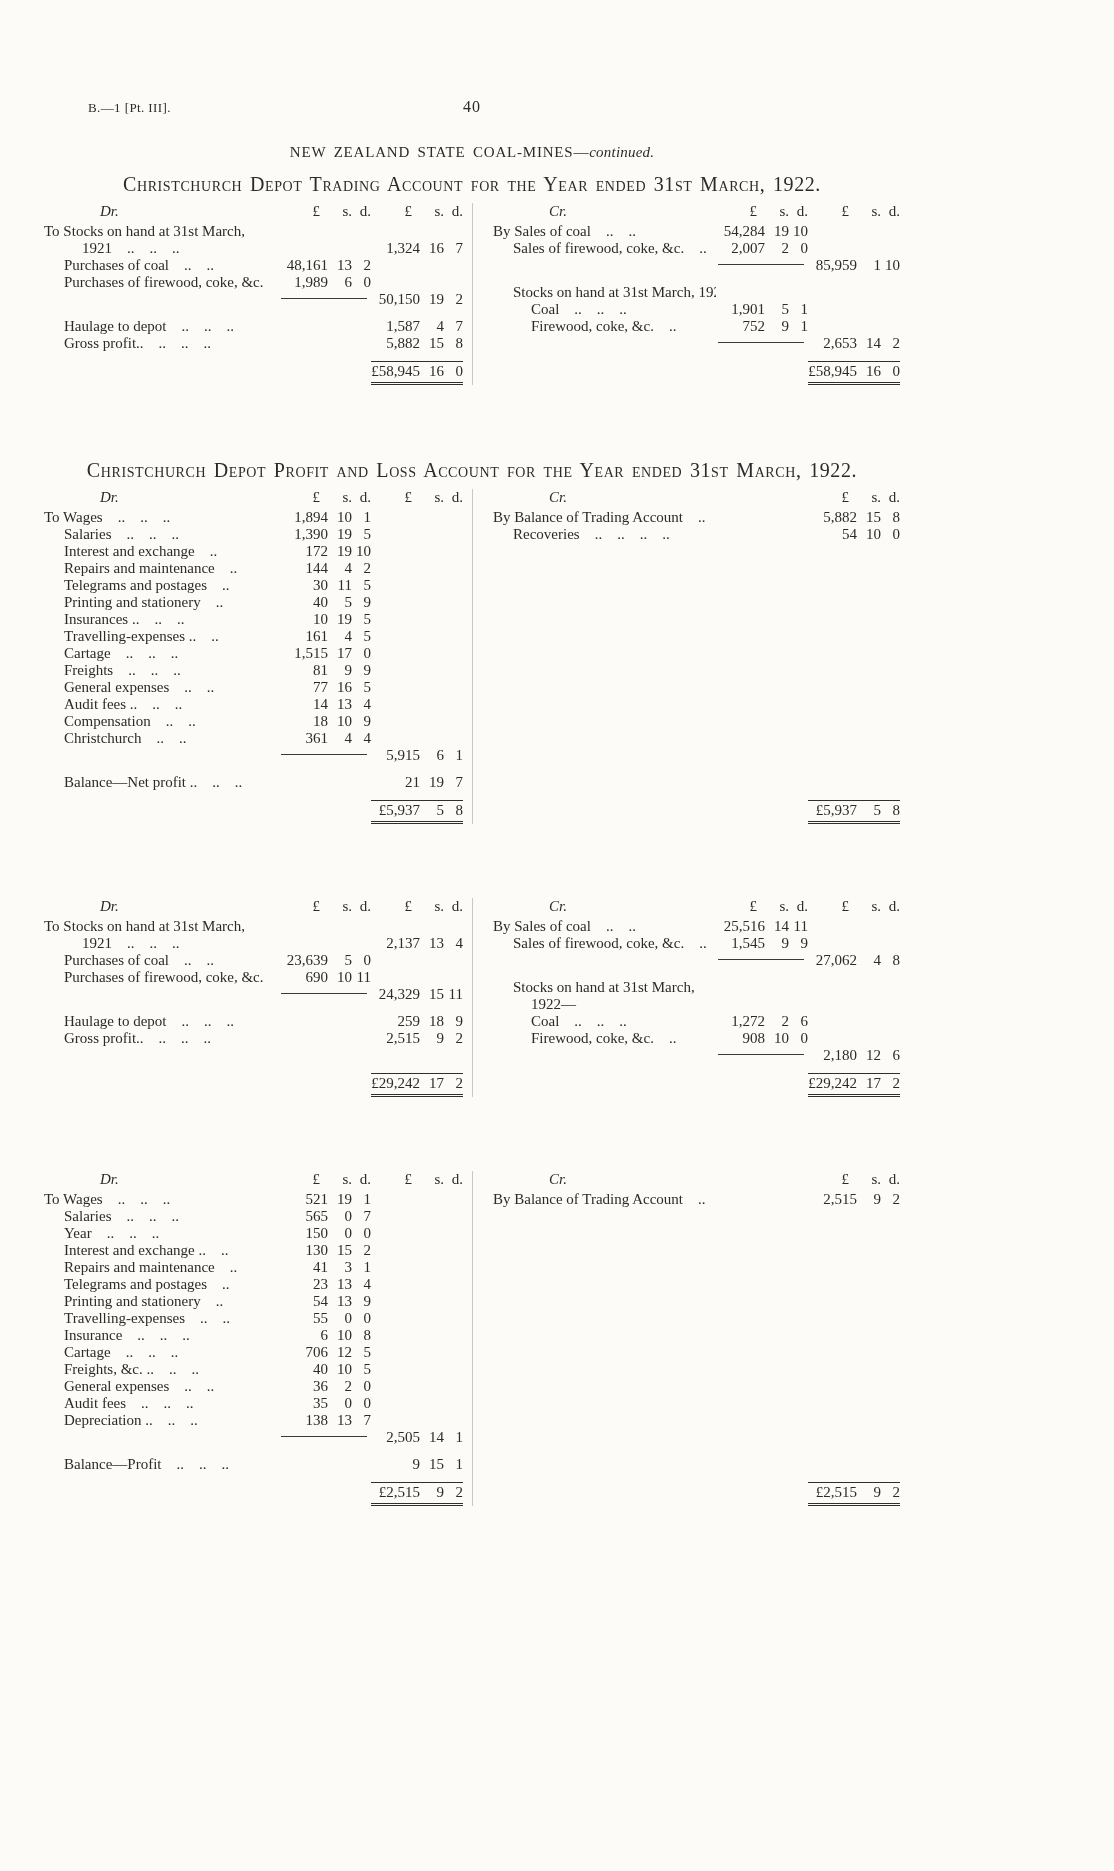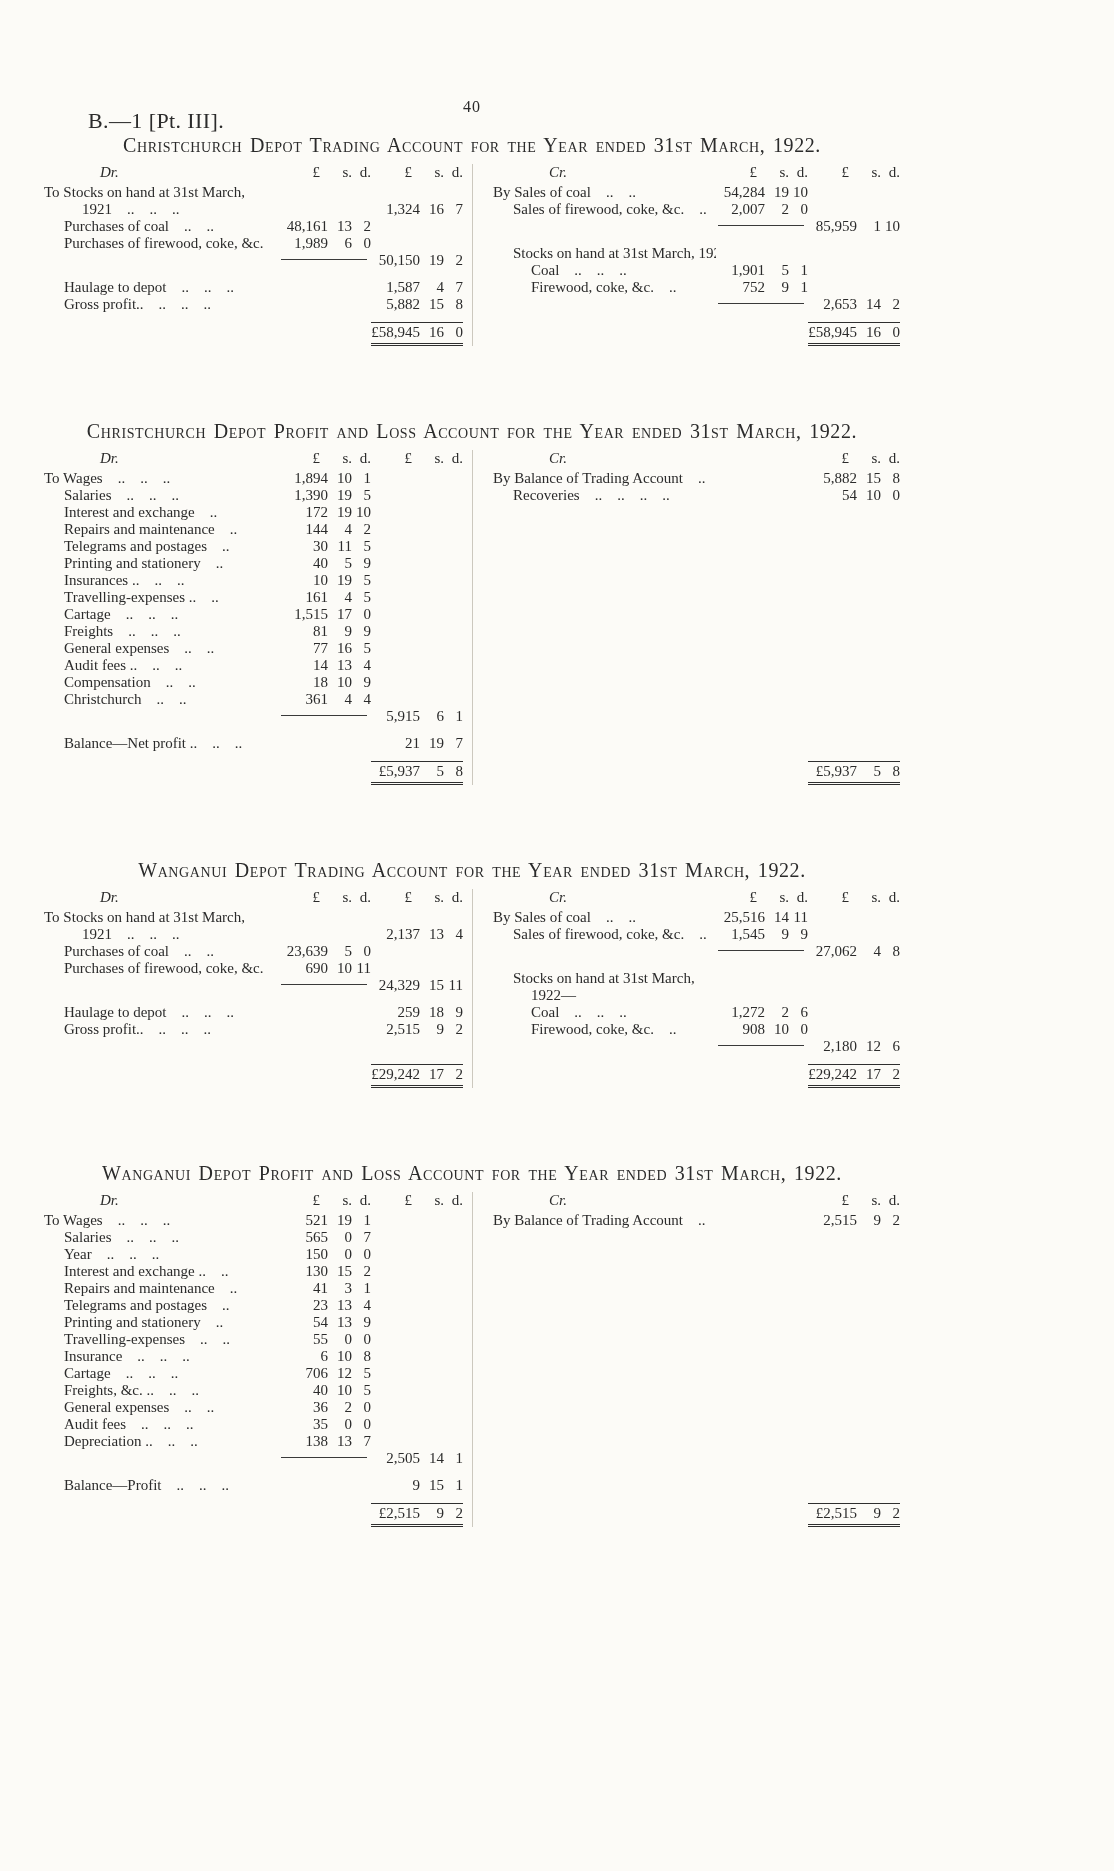--- a/index.html
+++ b/index.html
@@ -6,21 +6,21 @@
   html, body { margin: 0; padding: 0; }
   body {
     width: 1114px; height: 1871px; overflow: hidden;
     background: #fcfbf7;
     font-family: "Liberation Serif", "DejaVu Serif", serif;
     font-size: 15px; color: #2b2b2b;
   }
   .content { position: relative; width: 856px; margin-left: 44px; padding-top: 96px; }
 
   .header-row { position: relative; height: 26px; }
-  .doc-ref { position: absolute; left: 44px; top: 12px; font-size: 22px; letter-spacing: 0.4px; }
+  .doc-ref { position: absolute; left: 44px; top: 4px; font-size: 13px; letter-spacing: 0.4px; }
   .page-num { position: absolute; left: 0; right: 0; top: 2px; text-align: center; font-size: 16px; letter-spacing: 1px; }
 
   .main-title { margin-top: 22px; text-align: center; font-size: 15px; letter-spacing: 0.8px; word-spacing: 3px; }
   .main-title .ital { font-style: italic; letter-spacing: 0.2px; }
 
   .account { margin-top: 12px; }
   .account + .account { margin-top: 74px; }
   .account-title {
     margin: 0 0 7px 0; text-align: center; font-weight: 400;
     font-variant: small-caps; font-size: 20px; letter-spacing: 0.6px; word-spacing: 2px;
@@ -59,20 +59,23 @@
 </style>
 </head>
 <body>
 
 <div class="page">
   <div class="content">
     <div class="header-row">
       <span class="doc-ref">B.—1 [Pt. III].</span>
       <span class="page-num">40</span>
     </div>
+    <div class="main-title">
+      <span>NEW ZEALAND STATE COAL-MINES—</span><span class="ital">continued.</span>
+    </div>
     <div>
         <section class="account">
           <h2 class="account-title">Christchurch Depot Trading Account for the Year ended 31st March, 1922.</h2>
           <div class="ledger">
             <div class="side dr">
               <div class="row side-head">
                 <span class="label"><span class="drcr">Dr.</span></span>
                 <span class="money c1 colhead">
                   <span class="p">£</span>
                   <span class="s">s.</span>
@@ -451,21 +454,20 @@
                 <span class="money c2 total">
                   <span class="p">£5,937</span>
                   <span class="s">5</span>
                   <span class="d">8</span>
                 </span>
               </div>
             </div>
           </div>
         </section>
         <section class="account">
-          <h2 class="account-title">Wanganui Depot Trading Account for the Year ended 31st March, 1922.</h2>
           <div class="ledger">
             <div class="side dr">
               <div class="row side-head">
                 <span class="label"><span class="drcr">Dr.</span></span>
                 <span class="money c1 colhead">
                   <span class="p">£</span>
                   <span class="s">s.</span>
                   <span class="d">d.</span>
                 </span>
                 <span class="money c2 colhead">
@@ -633,21 +635,20 @@
                 <span class="money c2 total">
                   <span class="p">£29,242</span>
                   <span class="s">17</span>
                   <span class="d">2</span>
                 </span>
               </div>
             </div>
           </div>
         </section>
         <section class="account">
-          <h2 class="account-title">Wanganui Depot Profit and Loss Account for the Year ended 31st March, 1922.</h2>
           <div class="ledger">
             <div class="side dr">
               <div class="row side-head">
                 <span class="label"><span class="drcr">Dr.</span></span>
                 <span class="money c1 colhead">
                   <span class="p">£</span>
                   <span class="s">s.</span>
                   <span class="d">d.</span>
                 </span>
                 <span class="money c2 colhead">

